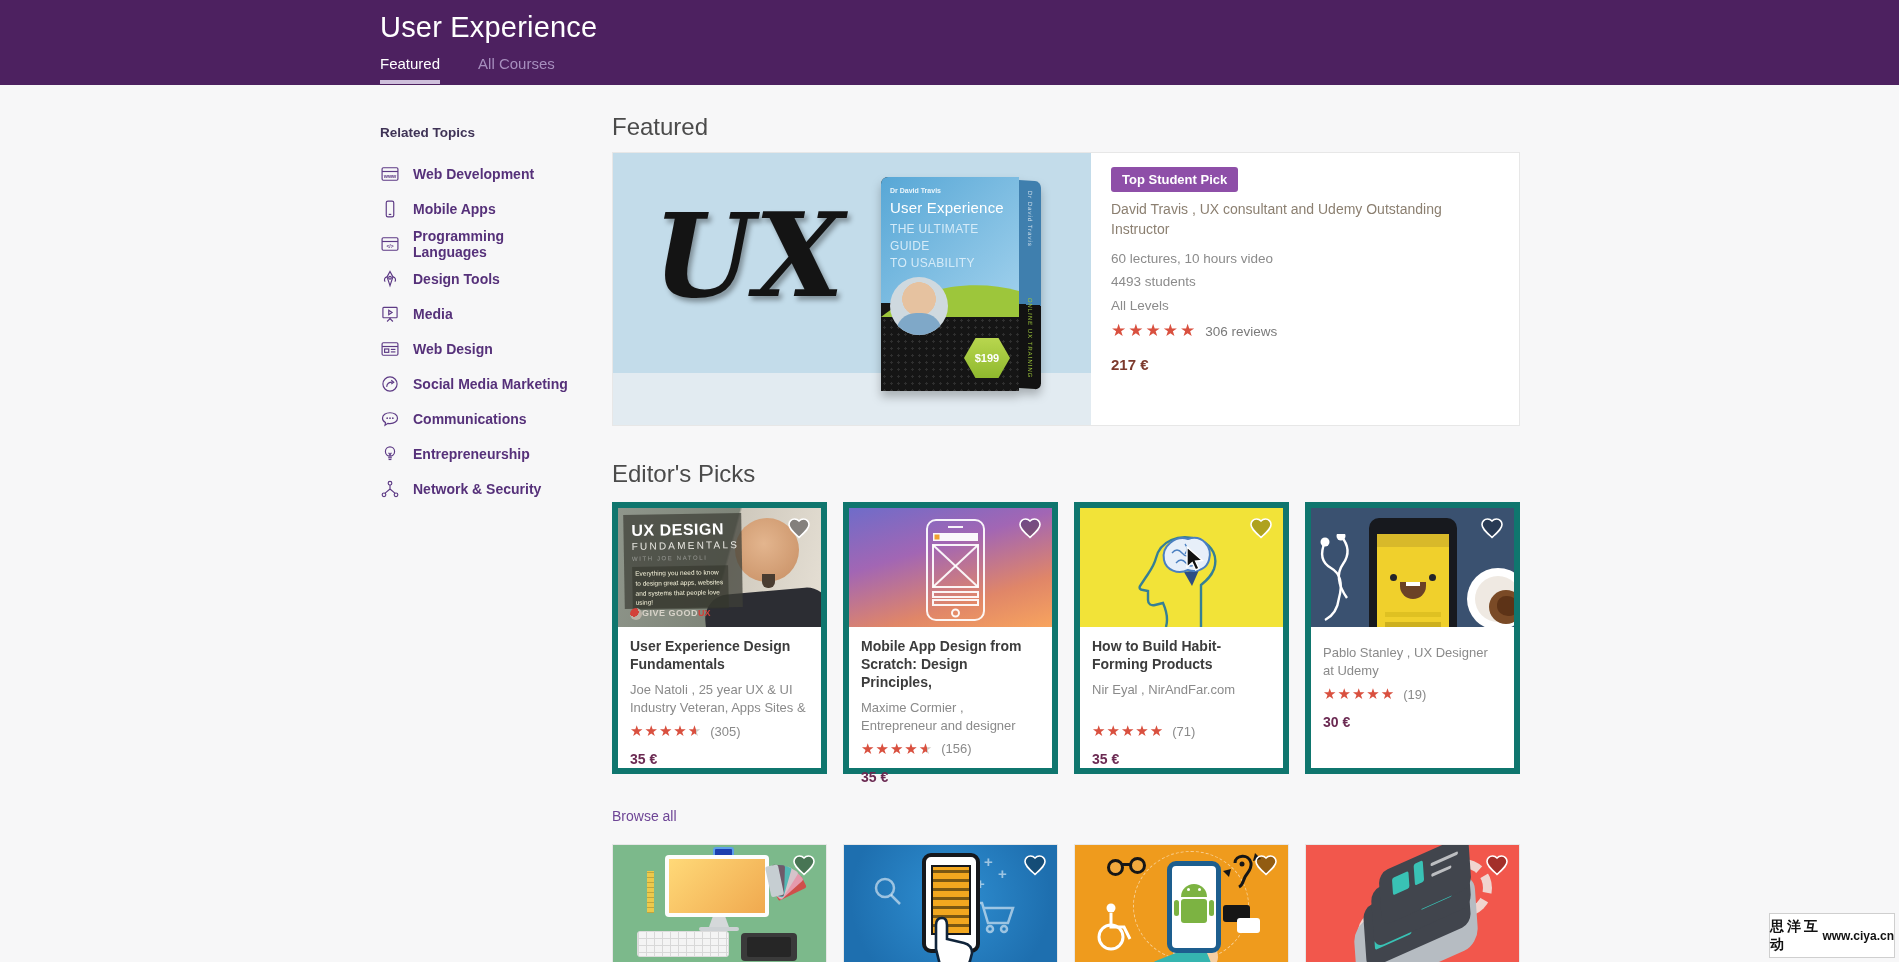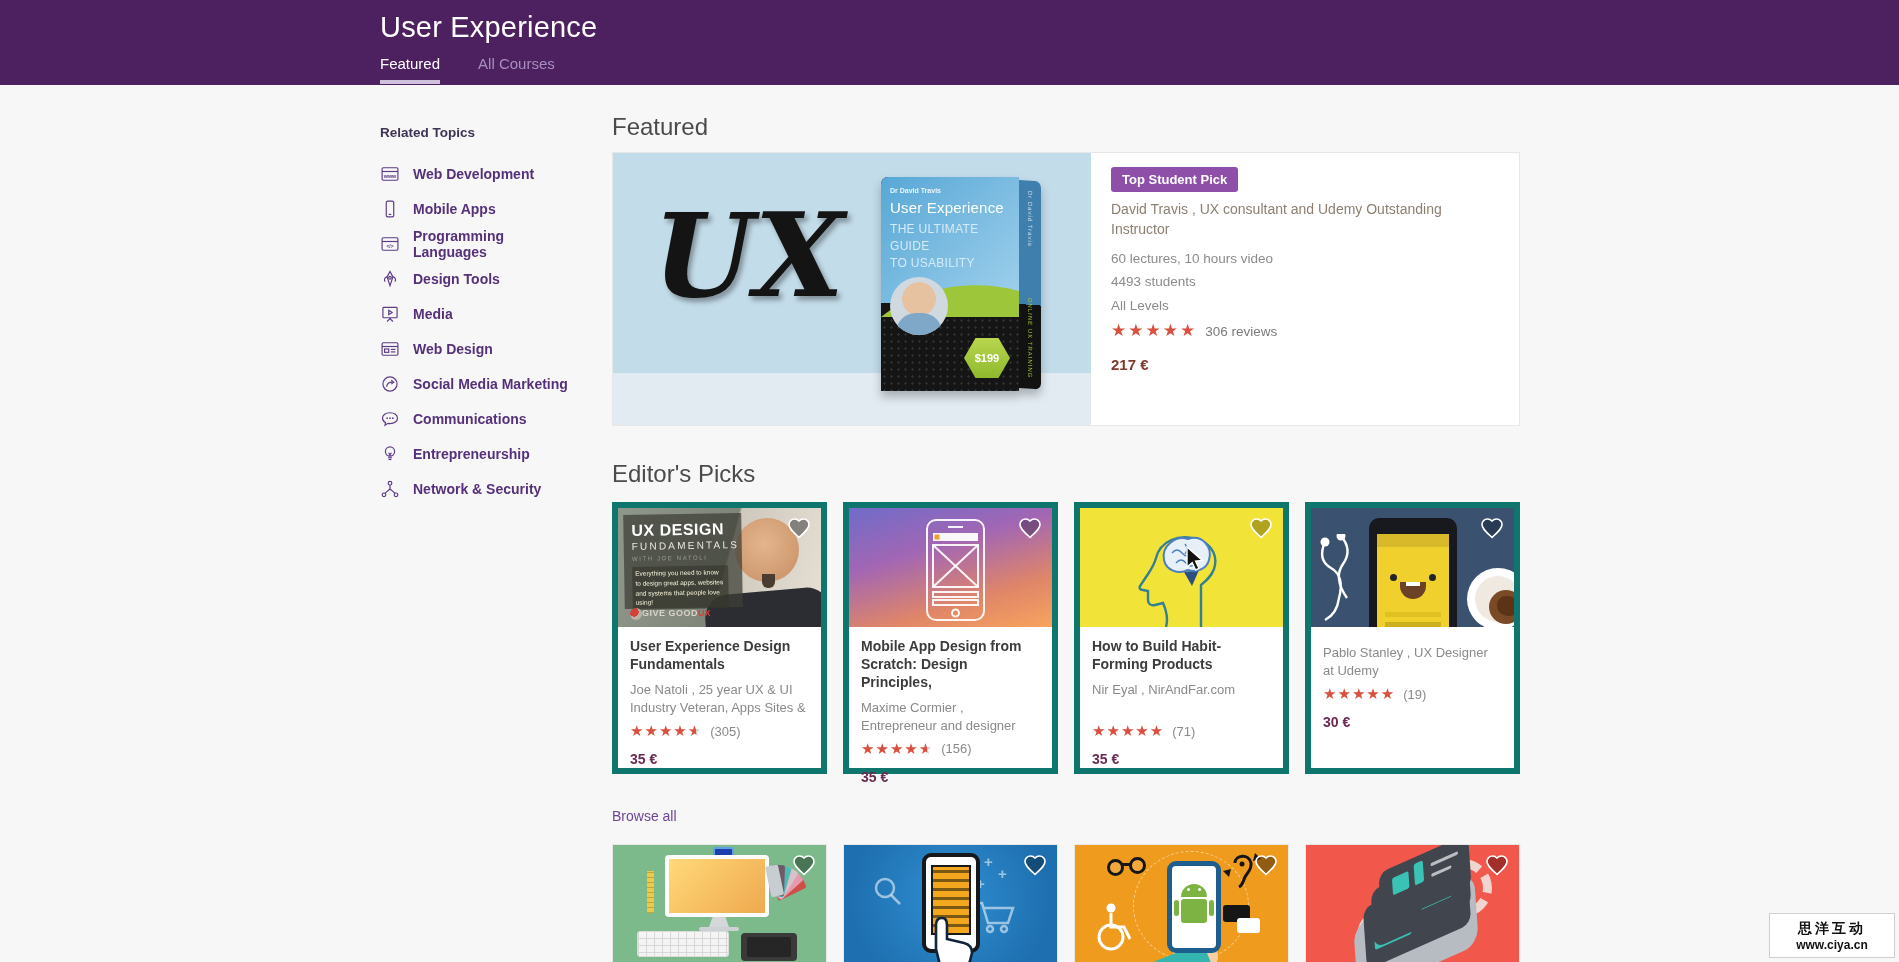--- a/index.html
+++ b/index.html
@@ -141,21 +141,21 @@
   .bub{position:absolute;border-radius:3px;}
   .ft4{background:#f2574c;}
   .gear{position:absolute;border-radius:50%;border:9px dashed #f0ebe7;opacity:.85;}
   .iso{position:absolute;border-radius:10px;transform:rotate(-24deg) skewX(-20deg);}
   .iso-base{left:44px;top:56px;width:132px;height:68px;background:#b6bcc2;border-radius:16px;}
   .iso-layer{background:#41454d;}
   .teal{position:absolute;background:#39c2b5;border-radius:2px;}
   .wline{position:absolute;background:rgba(255,255,255,.65);height:3px;border-radius:1.5px;}
   
   .watermark{position:absolute;right:4px;bottom:4px;width:126px;height:45px;background:#fff;border:1px solid #cfcfcf;
-    display:flex;flex-direction:column;align-items:center;justify-content:center;color:#111;
+    display:flex;align-items:center;justify-content:center;color:#111;
     font-weight:700;text-shadow:0 0 2px #fff;}
   .wm1{font-size:14px;letter-spacing:3px;}
   .wm2{font-size:12px;}
 </style>
 </head>
 <body>
 
 <div class="header">
   <div class="header-inner">
     <h1 class="page-title">User Experience</h1>

